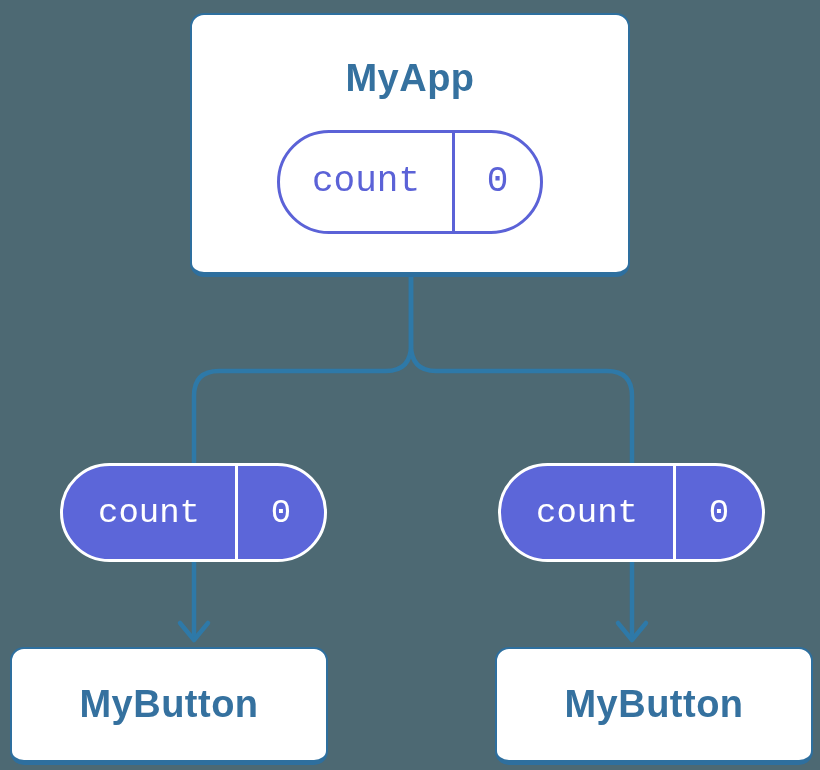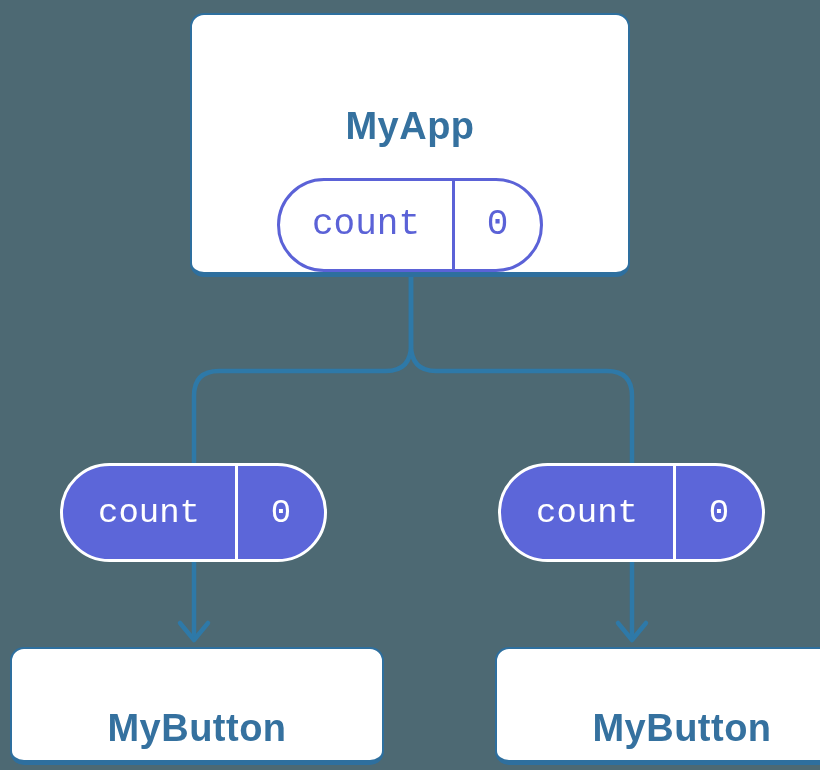--- a/index.html
+++ b/index.html
@@ -47,30 +47,29 @@
     display: flex;
     flex-direction: column;
     align-items: center;
   }
   .card-title {
     color: var(--title-text);
     font-size: 38px;
     font-weight: 700;
     letter-spacing: 0.5px;
     line-height: 1.15;
-    margin-top: 48px;
   }
   #root-card {
     left: 190px; top: 13px;
     width: 440px; height: 264px;
     padding-top: 42px;
   }
   .leaf-card {
     top: 647px;
-    width: 374px; height: 118px;
+    width: 318px; height: 118px;
     justify-content: center;
   }
   #left-leaf-card  { left: 10px; }
   #right-leaf-card { left: 495px; }
 
   .pill {
     display: flex;
     align-items: stretch;
     border-radius: 60px;
     overflow: hidden;

